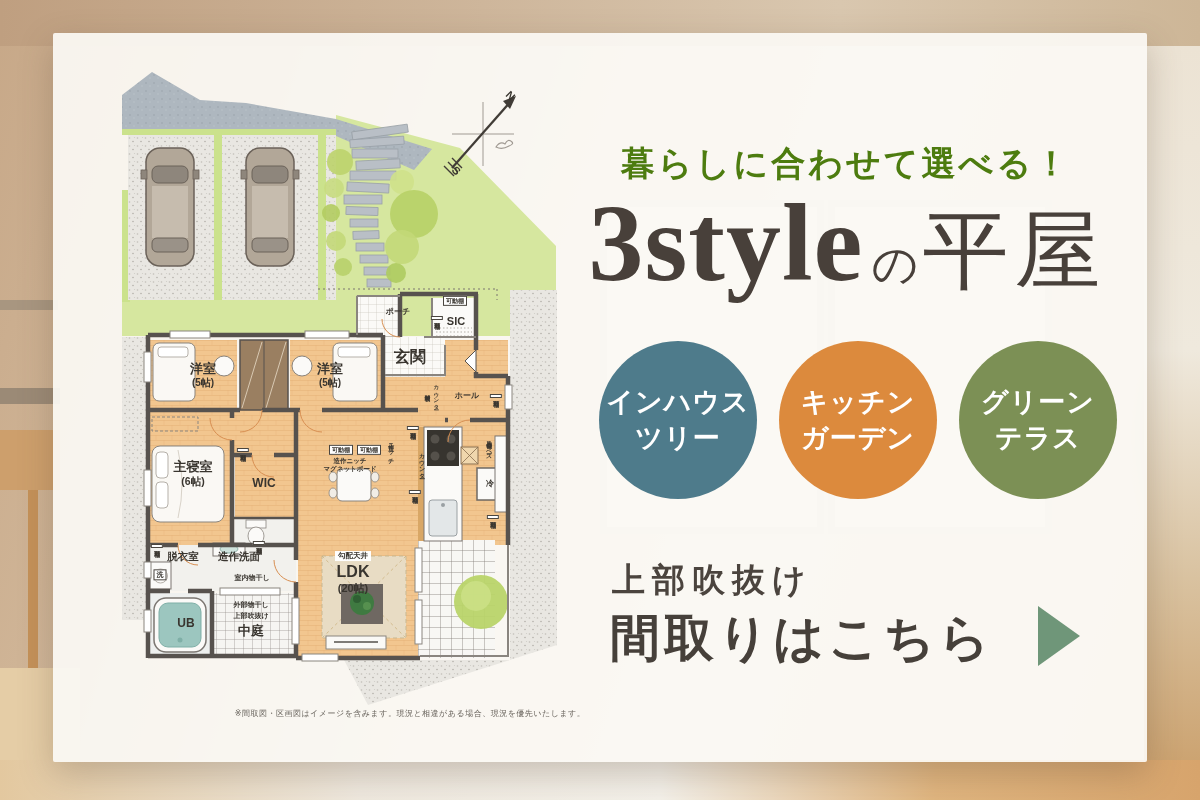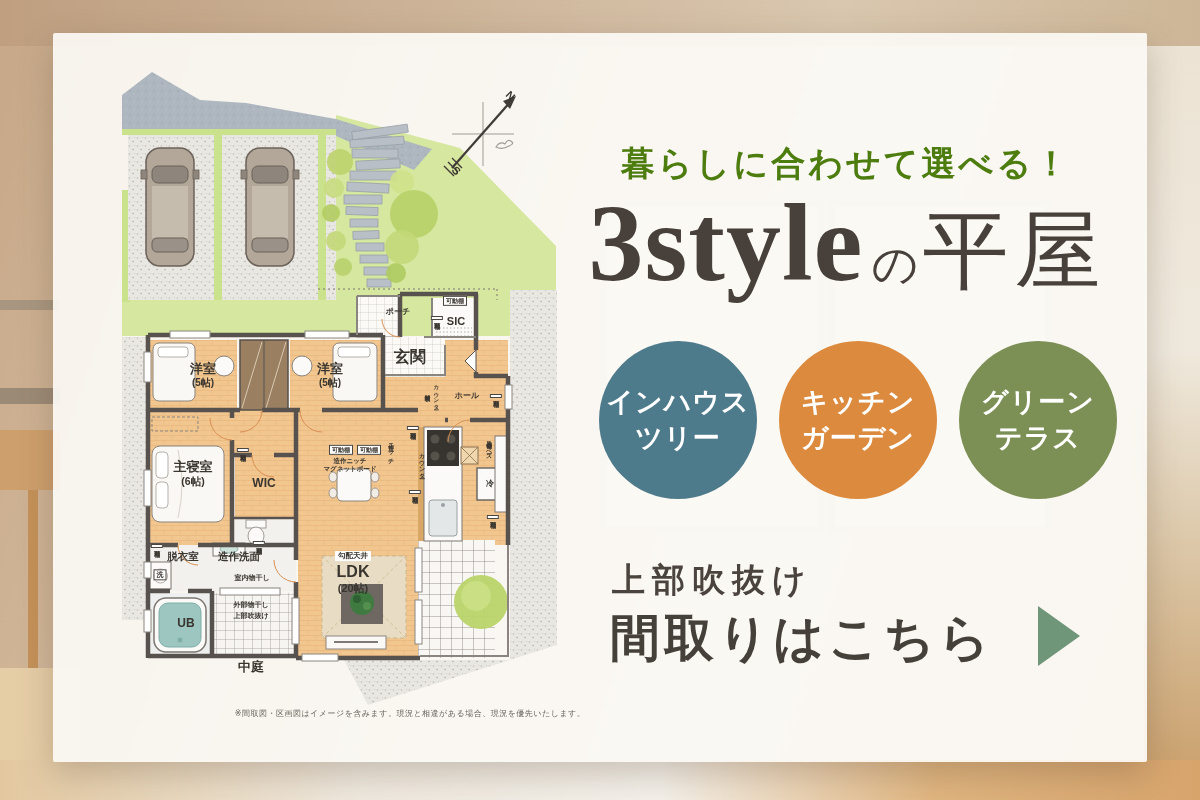--- a/index.html
+++ b/index.html
@@ -346,21 +346,21 @@
     <div class="fl" style="left: 353px; top: 589px; font-size: 11px;">(20帖)</div>
     <div class="fl v b" style="left: 157px; top: 546px; font-size: 6px;">可動棚</div>
     <div class="fl" style="left: 183px; top: 557px; font-size: 10.5px; text-align: center;">脱衣室</div>
     <div class="fl" style="left: 239px; top: 557px; font-size: 10.5px;">造作洗面</div>
     <div class="fl v b" style="left: 259px; top: 543px; font-size: 6px;">可動棚</div>
     <div class="fl b" style="left: 160px; top: 575px; font-size: 7px;">洗</div>
     <div class="fl" style="left: 252px; top: 578px; font-size: 7px;">室内物干し</div>
     <div class="fl" style="left: 186px; top: 623px; font-size: 12px;">UB</div>
     <div class="fl" style="left: 251px; top: 605px; font-size: 7px;">外部物干し</div>
     <div class="fl" style="left: 251px; top: 616px; font-size: 7px;">上部吹抜け</div>
-    <div class="fl" style="left: 251px; top: 631px; font-size: 13px; margin-top: 36px;">中庭</div>
+    <div class="fl" style="left: 251px; top: 631px; font-size: 13px;">中庭</div>
     <div class="fl" style="left: 510px; top: 96px; font-size: 11px; transform: translate(-50%, -50%) rotate(45deg);">N</div>
     <div class="fl" style="left: 456px; top: 171px; font-size: 11px; transform: translate(-50%, -50%) rotate(45deg);">S</div>
   </div>
 
 <div class="headline">暮らしに合わせて選べる！</div>
 <div class="title-row">
   <span class="t-latin">3style</span><span class="t-no">の</span><span class="t-jp">平屋</span>
 </div>
 <div id="circles">
     <div class="circle" style="background: rgb(78, 123, 139);">

